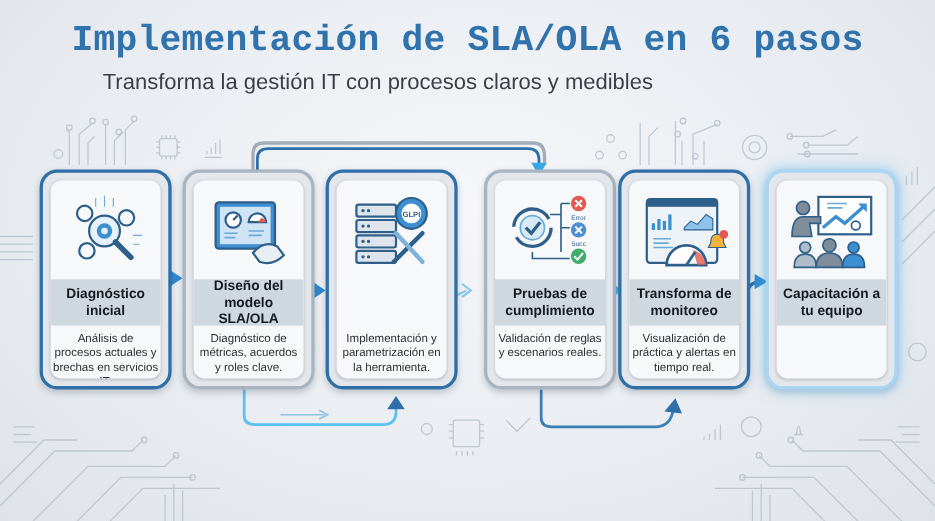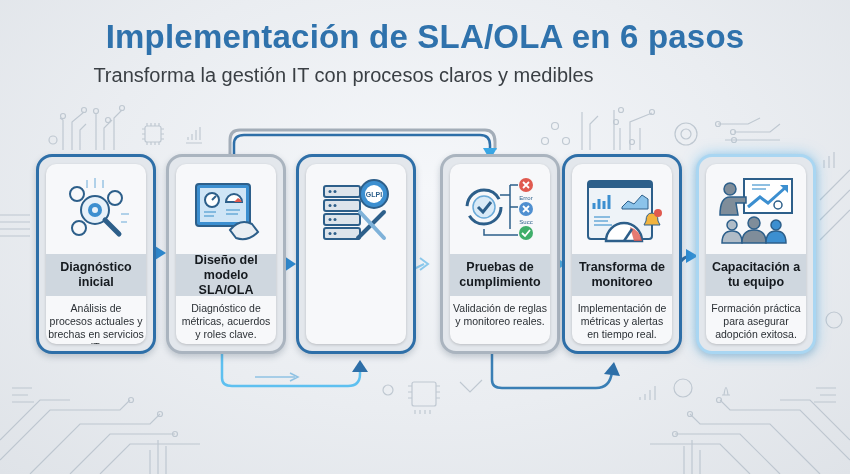--- a/index.html
+++ b/index.html
@@ -4,21 +4,21 @@
 <style>
   * { box-sizing: border-box; margin: 0; padding: 0; }
   html, body { width: 850px; height: 474px; overflow: hidden; }
   body {
     font-family: "Liberation Sans", sans-serif;
     background: radial-gradient(ellipse at 50% 40%, #f5f7fa 0%, #eaedf1 55%, #dfe3e8 100%);
     position: relative;
   }
   .title {
     position: absolute; top: 18px; left: 0; width: 850px; text-align: center;
-    font-size: 33px; font-weight: bold; color: #2f72ac; letter-spacing: 0.2px;
+    font-size: 33px; font-weight: bold; color: #2f72ac; letter-spacing: 0.2px; font-family: Liberation Mono, monospace;
   }
   .subtitle {
     position: absolute; top: 64px; left: 0; width: 687px; text-align: center;
     font-size: 20px; color: #3a3f44;
   }
   svg.bg { position: absolute; left: 0; top: 0; }
   .step {
     position: absolute; top: 154px; width: 120px; height: 200px;
     border-radius: 16px;
     background: #e3e7ec;
@@ -222,20 +222,21 @@
             <circle cx="12" cy="57.5" r="1.5"></circle>
             <circle cx="17" cy="57.5" r="1.5"></circle>
           </g>
         <circle cx="56" cy="18" r="14" fill="#3c8fd0" stroke="#2d5f8a" stroke-width="2"></circle>
         <circle cx="56" cy="18" r="9" fill="#fff"></circle>
         <text x="56" y="21" font-size="7" font-weight="bold" fill="#2d5f8a" text-anchor="middle" font-family="Liberation Sans, sans-serif">GLPI</text>
         <path d="M40 62 L66 36" stroke="#2d5f8a" stroke-width="4" stroke-linecap="round"></path>
         <path d="M42 36 L66 62" stroke="#7fb2d9" stroke-width="4" stroke-linecap="round"></path>
       </svg>
     </div>
+    <div class="desc">Implementación y parametrización en la herramienta.</div>
   </div>
 </div>
 
 <div class="step" style="left:440px;">
   <div class="card">
     <div class="icon-area">
       <svg width="80" height="72" viewBox="0 0 80 72">
         <circle cx="24" cy="32" r="17" fill="none" stroke="#2d5f8a" stroke-width="3" stroke-dasharray="44 10"></circle>
         <circle cx="24" cy="32" r="11" fill="#d9eaf7" stroke="#6aaad8" stroke-width="1.5"></circle>
         <path d="M18 32 L23 37 L31 27" stroke="#2d5f8a" stroke-width="3" fill="none"></path>
@@ -244,42 +245,42 @@
           <path d="M63 7l6 6M69 7l-6 6" stroke="#fff" stroke-width="1.8"></path>
         <circle cx="66" cy="34" r="7" fill="#4f8fd0"></circle>
           <path d="M63 31l6 6M69 31l-6 6" stroke="#fff" stroke-width="1.8"></path>
         <circle cx="66" cy="58" r="7" fill="#3fae6a"></circle>
           <path d="M62 58 l3 3 l5 -6" stroke="#fff" stroke-width="1.8" fill="none"></path>
         <text x="66" y="25" font-size="6" fill="#2d5f8a" text-anchor="middle" font-family="Liberation Sans, sans-serif">Error</text>
         <text x="66" y="49" font-size="6" fill="#2d5f8a" text-anchor="middle" font-family="Liberation Sans, sans-serif">Succ</text>
       </svg>
     </div>
     <div class="band">Pruebas de cumplimiento</div>
-    <div class="desc">Validación de reglas y monitoreo reales.</div>
+    <div class="desc">Validación de reglas y escenarios reales.</div>
   </div>
 </div>
 
 <div class="step blue" style="left:562px;">
   <div class="card">
     <div class="icon-area">
       <svg width="80" height="72" viewBox="0 0 80 72">
         <rect x="6" y="6" width="64" height="58" rx="3" fill="#eef3f8" stroke="#2d5f8a" stroke-width="2"></rect>
         <rect x="6" y="6" width="64" height="7" fill="#2d5f8a"></rect>
         <path d="M12 34 v-6 M17 34 v-10 M22 34 v-8 M27 34 v-14" stroke="#3c8fd0" stroke-width="3"></path>
         <path d="M40 32 L46 26 L52 29 L60 20 L66 24 L66 34 L40 34 Z" fill="#8bc3ea" stroke="#2d5f8a" stroke-width="1"></path>
         <path d="M12 42h16M12 46h14M12 50h18" stroke="#6aaad8" stroke-width="1.5"></path>
         <path d="M24 66 A18 18 0 0 1 60 66 Z" fill="#fff" stroke="#2d5f8a" stroke-width="2.5"></path>
         <path d="M48 52 A18 18 0 0 1 60 66 L52 66 Z" fill="#e05a4f" opacity="0.8"></path>
         <path d="M42 66 L50 54" stroke="#2d5f8a" stroke-width="2.5"></path>
         <path d="M64 46 q0 -8 6 -8 q6 0 6 8 l2 4 h-16 z" fill="#f2b33d" stroke="#2d5f8a" stroke-width="1"></path>
         <circle cx="76" cy="38" r="4" fill="#e05a4f"></circle>
       </svg>
     </div>
     <div class="band">Transforma de monitoreo</div>
-    <div class="desc">Implementación de métricas y alertas en tiempo real.</div>
+    <div class="desc">Visualización de práctica y alertas en tiempo real.</div>
   </div>
 </div>
 
 <div class="step glow" style="left:696px;">
   <div class="card">
     <div class="icon-area">
       <svg width="80" height="72" viewBox="0 0 80 72">
         <rect x="28" y="4" width="48" height="34" fill="#fff" stroke="#2d5f8a" stroke-width="2"></rect>
         <path d="M36 10h18M36 14h14" stroke="#6aaad8" stroke-width="1.5"></path>
         <path d="M32 32 L44 22 L52 28 L70 12" stroke="#3c8fd0" stroke-width="3" fill="none"></path>
@@ -289,15 +290,14 @@
         <path d="M4 40 Q4 22 14 22 L30 22 L30 28 L20 28 L22 40 Z" fill="#7f8d9a" stroke="#2d5f8a" stroke-width="1.5"></path>
         <circle cx="16" cy="50" r="5" fill="#b0bcc7" stroke="#2d5f8a" stroke-width="1.5"></circle>
         <path d="M6 68 Q6 56 16 56 Q26 56 26 68 Z" fill="#b0bcc7" stroke="#2d5f8a" stroke-width="1.5"></path>
         <circle cx="38" cy="48" r="6" fill="#7f8d9a" stroke="#2d5f8a" stroke-width="1.5"></circle>
         <path d="M26 68 Q26 55 38 55 Q50 55 50 68 Z" fill="#7f8d9a" stroke="#2d5f8a" stroke-width="1.5"></path>
         <circle cx="60" cy="50" r="5" fill="#3c8fd0" stroke="#2d5f8a" stroke-width="1.5"></circle>
         <path d="M50 68 Q50 56 60 56 Q70 56 70 68 Z" fill="#3c8fd0" stroke="#2d5f8a" stroke-width="1.5"></path>
       </svg>
     </div>
     <div class="band">Capacitación a tu equipo</div>
-    <div class="desc">Formación práctica para asegurar adopción exitosa.</div>
   </div>
 </div>
 
 </body></html>

